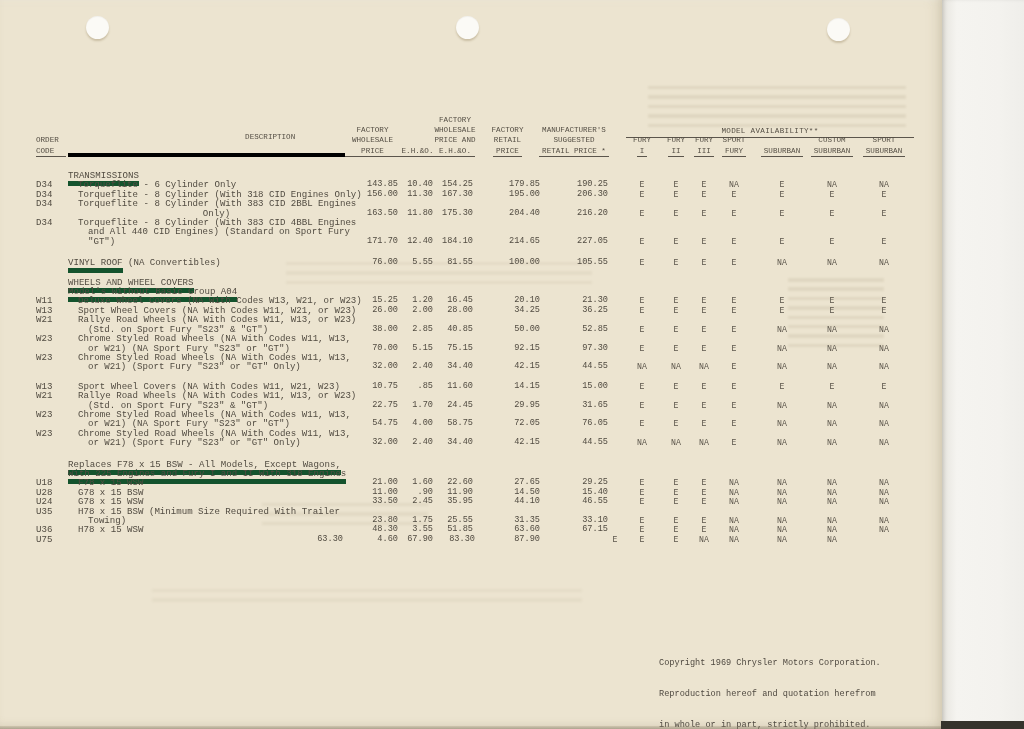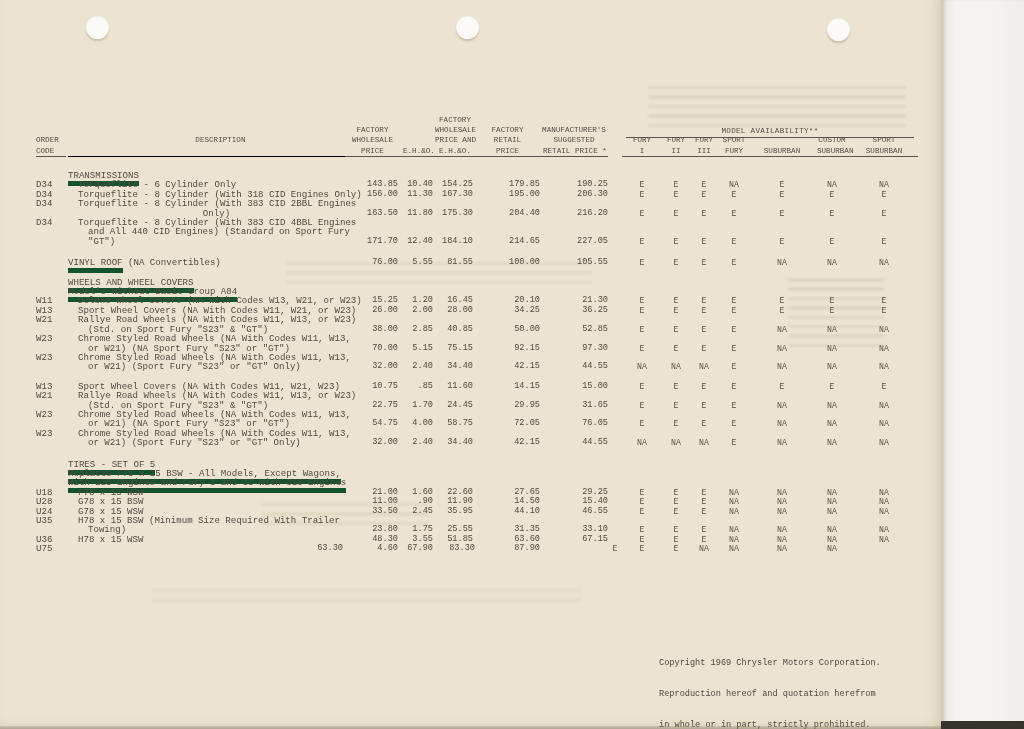--- a/index.html
+++ b/index.html
@@ -25,26 +25,26 @@
     background:repeating-linear-gradient(180deg, rgba(146,130,98,.30) 0px 3.5px, rgba(146,130,98,0) 3.5px 9.4px);
     filter:blur(.8px);
   }
   
   .thead{
     position:absolute;left:36px;top:112px;height:45px;
     display:grid;align-items:end;
     grid-template-columns:32px 277px 55px 35px 40px 65px 68px 14px 40px 28px 28px 32px 64px 36px 68px;
     font-size:7.6px;line-height:10.3px;white-space:pre;color:#544e44;
   }
-  .hcell{display:flex;flex-direction:column;justify-content:flex-end;}
+  .hcell{display:flex;flex-direction:column;align-items:center;justify-content:flex-end;}
   .hcell div{text-align:center;}
   .hu{border-bottom:1px solid #5b554c;}
   .c-code{align-items:flex-start;}
   .c-code .hu{padding-right:12px;}
-  .c-desc{display:block;border-bottom:1px solid #000000;padding-left:100px;}
+  .c-desc{display:block;border-bottom:4px solid #000000;text-align:center;padding-left:100px;}
   .c-wsp,.c-wspe{border-bottom:1px solid #5b554c;}
   .word-u{border-bottom:1px solid #5b554c;padding:0 3px;}
   .avail-title{
     position:absolute;left:626px;top:126px;width:288px;height:11px;
     text-align:center;font-size:7.6px;line-height:10px;letter-spacing:.3px;
     border-bottom:1px solid #5b554c;color:#544e44;white-space:pre;
   }
   
   .tbody{position:absolute;left:36px;top:171px;font-size:9.1px;line-height:9.4px;}
   .trow{
@@ -438,37 +438,20 @@
         <div class="cell av">NA</div>
         <div class="cell av">NA</div>
         <div class="cell av">E</div>
         <div class="cell av">NA</div>
         <div class="cell av">NA</div>
         <div class="cell av">NA</div>
       </div>
       <div class="gap" style="height: 12px;"></div>
       <div class="trow">
         <div class="cell code"></div>
-        <div class="cell desc"><div class="dline" style="padding-left: 0px;"><span class="u">TIRES - SET OF 5</span></div></div>
-        <div class="cell num p2"></div>
-        <div class="cell num p2"></div>
-        <div class="cell num p2"></div>
-        <div class="cell num"></div>
-        <div class="cell num"></div>
-        <div class="cell"></div>
-        <div class="cell av"></div>
-        <div class="cell av"></div>
-        <div class="cell av"></div>
-        <div class="cell av"></div>
-        <div class="cell av"></div>
-        <div class="cell av"></div>
-        <div class="cell av"></div>
-      </div>
-      <div class="trow">
-        <div class="cell code"></div>
         <div class="cell desc"><div class="dline" style="padding-left: 0px;"><span class="u">Replaces F78 x 15 BSW - All Models, Except Wagons,</span></div></div>
         <div class="cell num p2"></div>
         <div class="cell num p2"></div>
         <div class="cell num p2"></div>
         <div class="cell num"></div>
         <div class="cell num"></div>
         <div class="cell"></div>
         <div class="cell av"></div>
         <div class="cell av"></div>
         <div class="cell av"></div>

